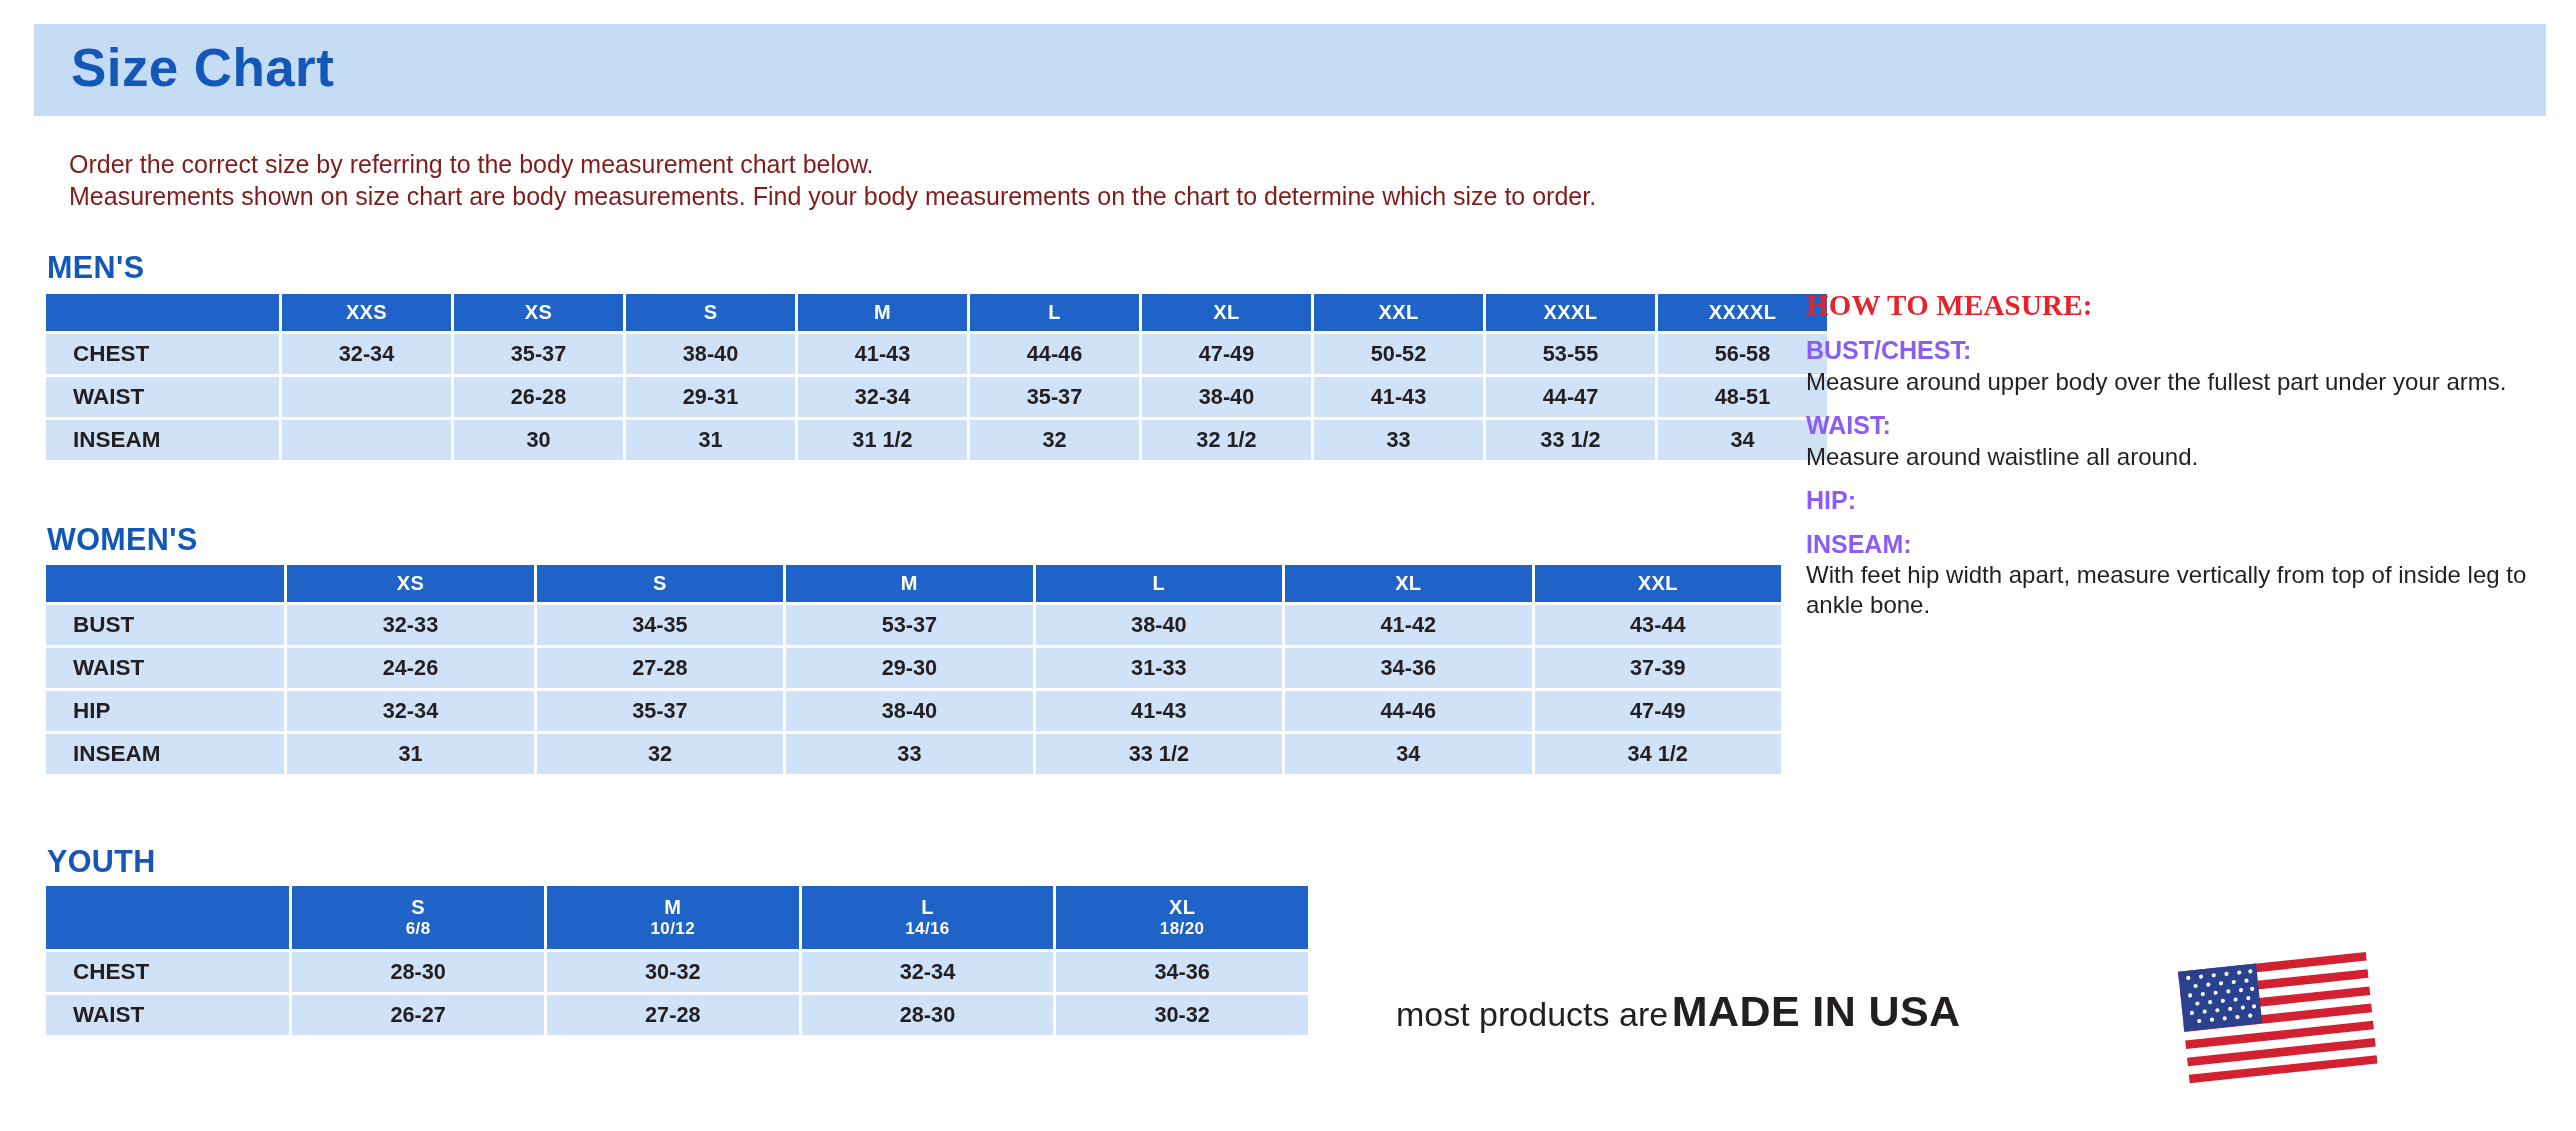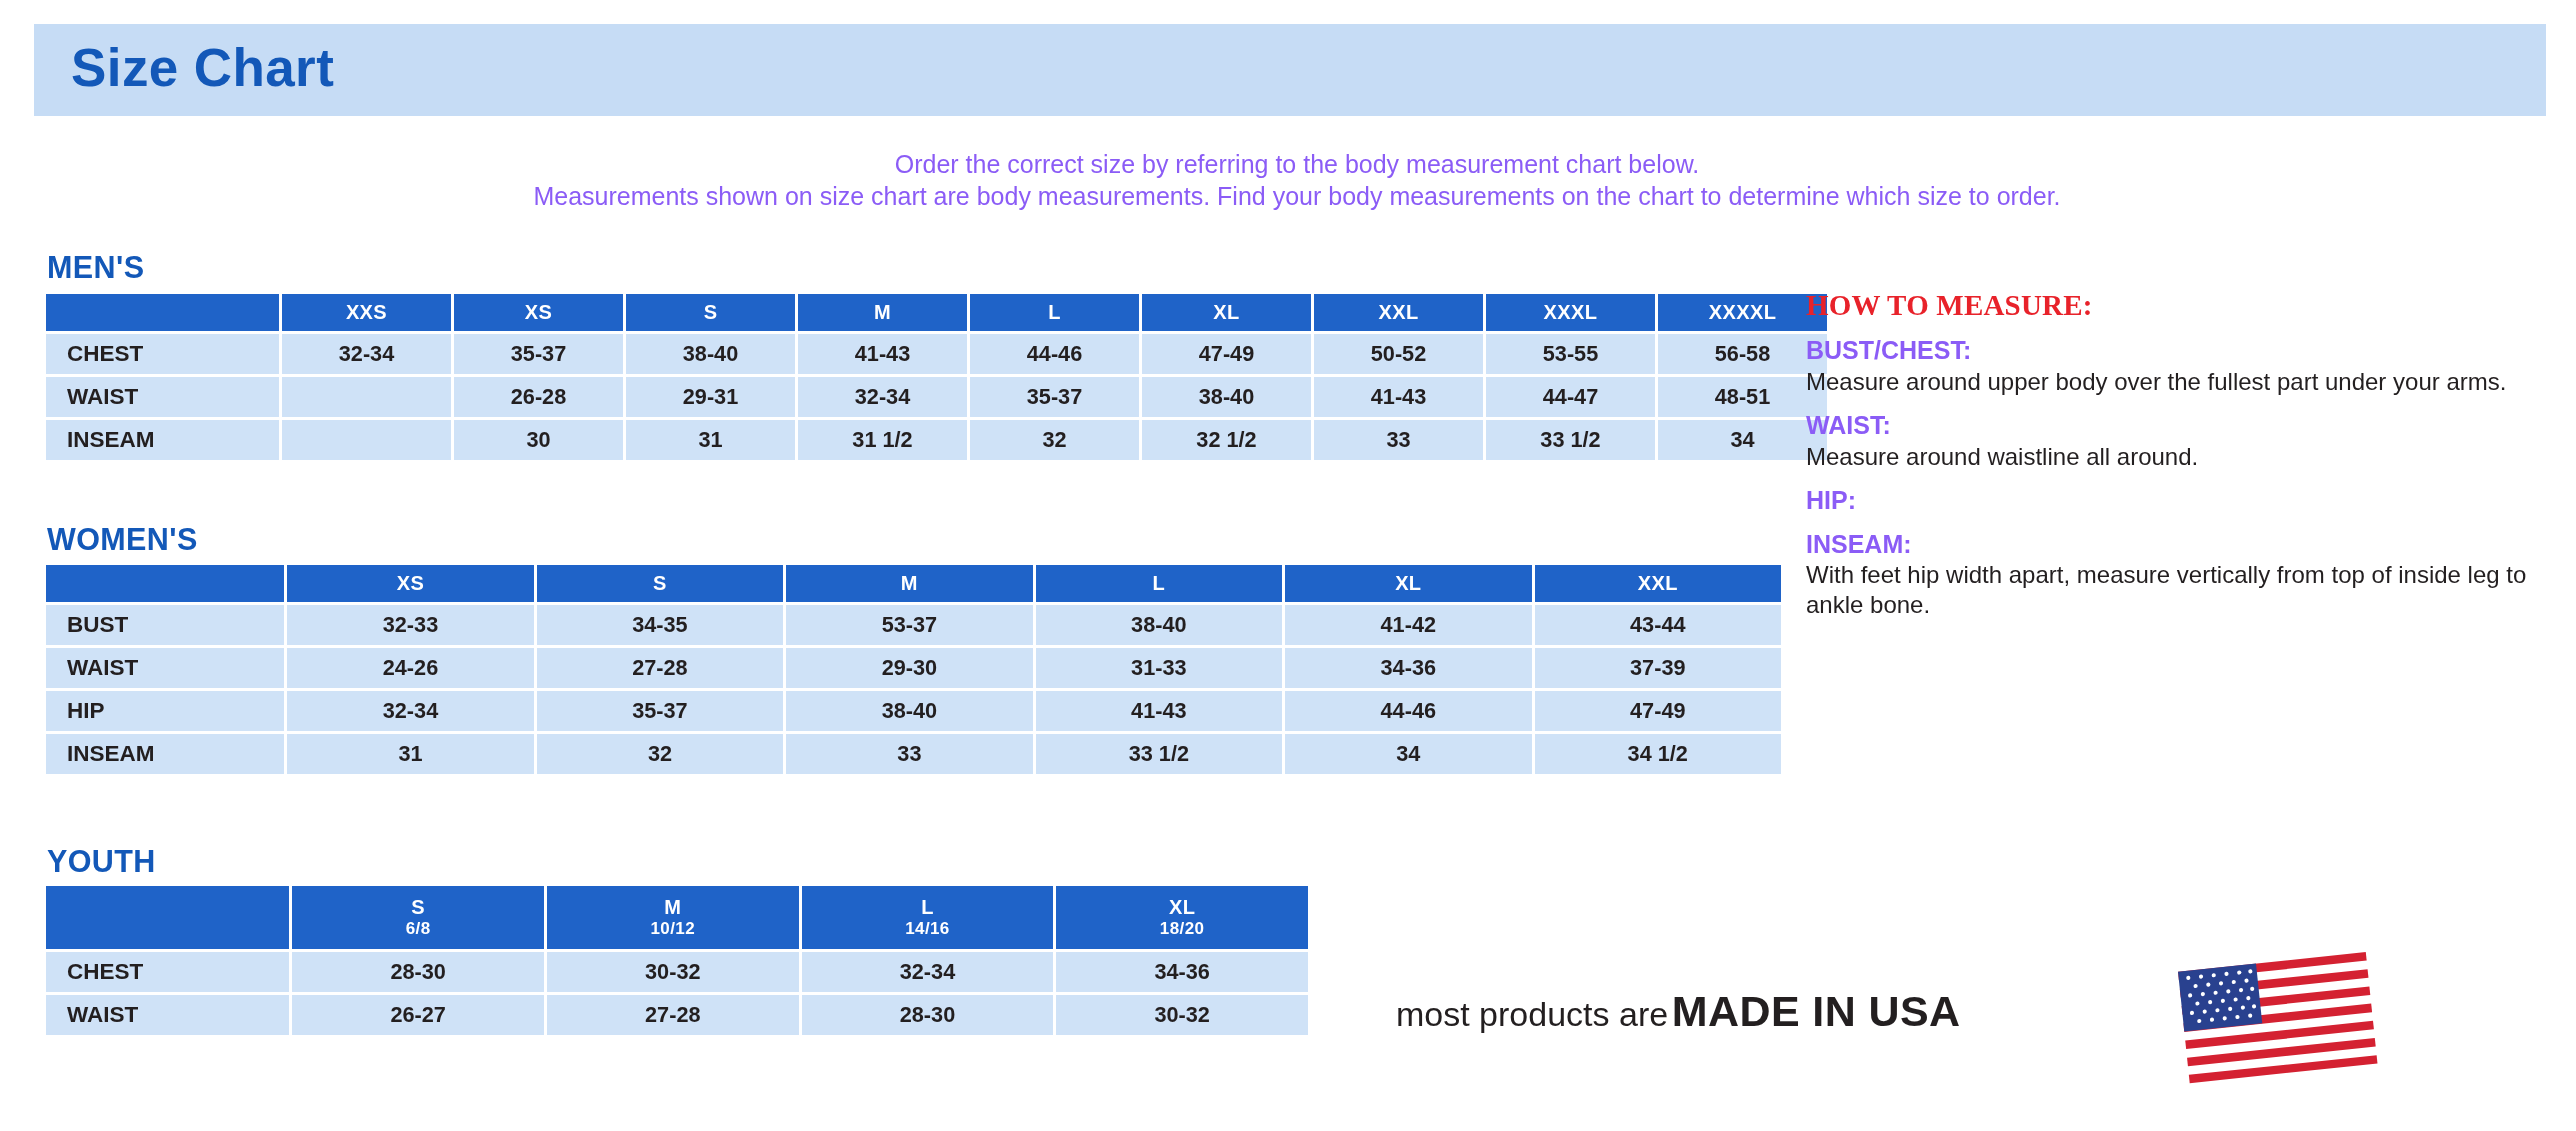--- a/index.html
+++ b/index.html
@@ -39,24 +39,23 @@
     color: #1358b8;
     letter-spacing: 0.4px;
   }
 
   
   .intro {
     position: absolute;
     left: 69px;
     top: 148px;
     width: 2456px;
-    color: #8b5cf6;
+    color: #7f1d1d;
     font-size: 25px;
     line-height: 32px;
-    text-align: center;
   }
   .intro div { white-space: nowrap; }
 
   
   .section-title {
     position: absolute;
     font-size: 30.5px;
     font-weight: bold;
     color: #1358b8;
     letter-spacing: 0.4px;
@@ -86,21 +85,21 @@
     background: #1f63c8;
     color: #ffffff;
     font-size: 20px;
     letter-spacing: 0.4px;
     height: 37px;
   }
   table.size-table thead th.blank { background: #1f63c8; }
   table.size-table td.rowhead {
     background: #cfe2f7;
     text-align: left;
-    padding-left: 21px;
+    padding-left: 27px;
     font-weight: bold;
     font-size: 22.5px;
   }
   table.size-table td.empty { background: #cfe2f7; }
 
   
   #mens-table  { left: 43px; top: 291px; width: 1741px; }
   #womens-table{ left: 43px; top: 562px; width: 1741px; }
   #youth-table { left: 43px; top: 883px; width: 1268px; }
 

